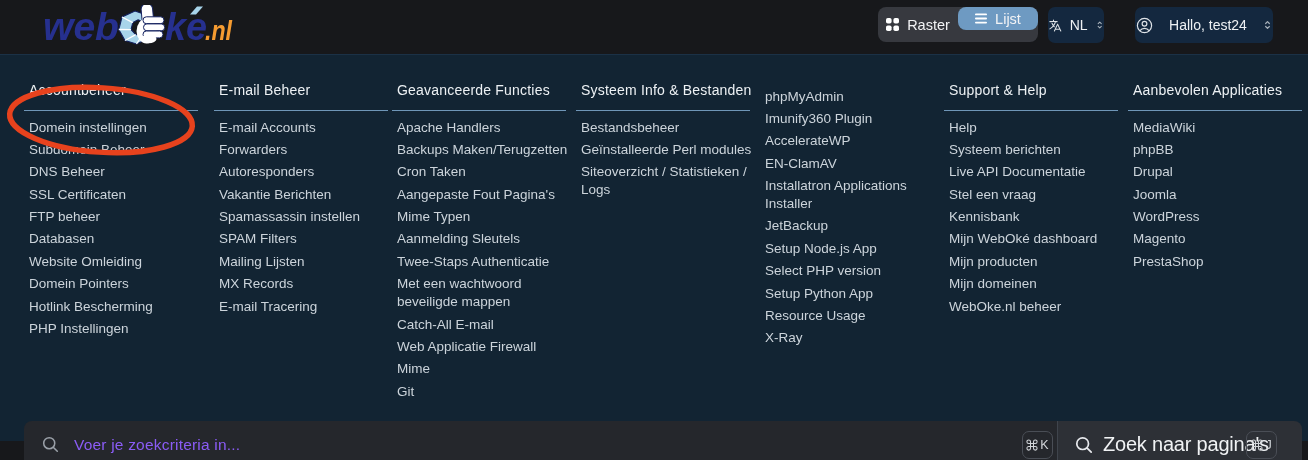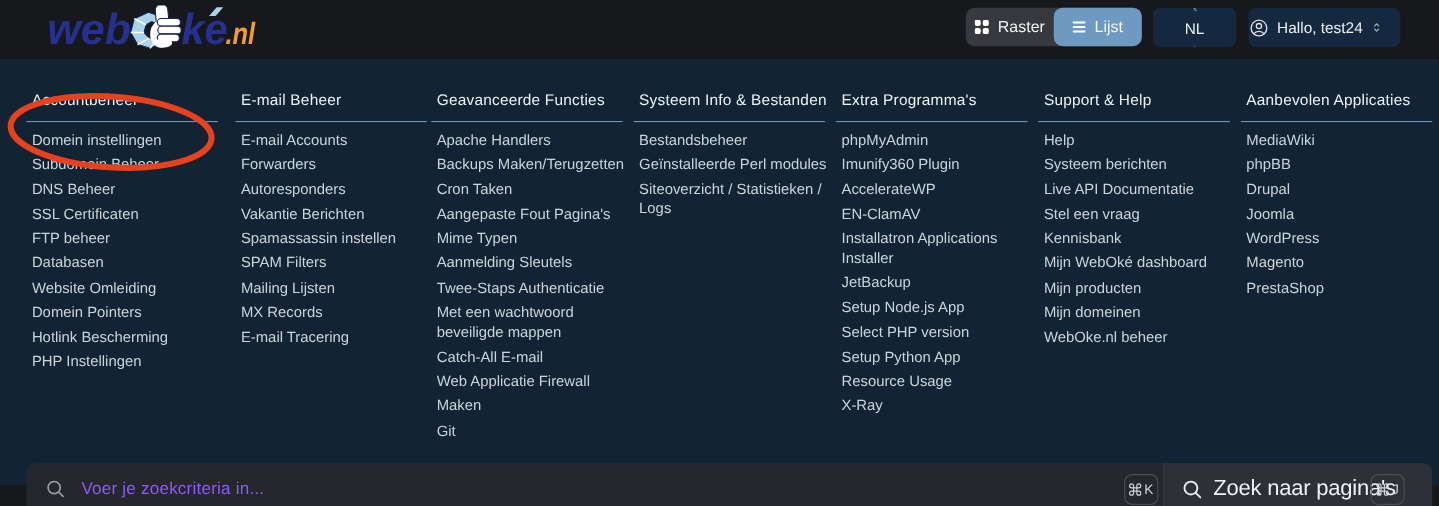--- a/index.html
+++ b/index.html
@@ -7,24 +7,24 @@
 .topbar { position:absolute; left:0; top:0; width:1308px; height:54px; background:#17181b; }
 .logo { position:absolute; left:43px; top:5px; }
 .panel { position:absolute; left:0; top:54px; width:1308px; height:387px; background:#122433; border-top:1px solid #1b3146; }
 .col { position:absolute; top:24.5px; width:174px; }
 .col h3 { font-size:14px; font-weight:400; color:#edf1f4; padding:2px 0 12px 5px; border-bottom:1px solid #6f96b8; letter-spacing:.2px; white-space:nowrap; }
 .col ul { list-style:none; margin-top:8px; padding-left:5px; }
 .col li { font-size:13.5px; line-height:18px; margin-bottom:4.4px; color:#ccd4db; letter-spacing:0; white-space:nowrap; }
 
 .seg { position:absolute; top:7px; left:878px; width:160px; height:35px; background:#37393f; border-radius:8px; color:#f2f3f5; font-size:14.5px; }
 .seg .raster { position:absolute; left:0; top:0; width:80px; height:35px; display:flex; align-items:center; justify-content:center; gap:8px; }
-.seg .lijst { position:absolute; right:0; top:0; width:80px; height:35px; background:#6e9ac2; border-radius:8px; display:flex; align-items:center; justify-content:center; gap:8px; }
+.seg .lijst { position:absolute; right:0; top:0; width:80px; height:23px; background:#6e9ac2; border-radius:8px; display:flex; align-items:center; justify-content:center; gap:8px; }
 .btn { position:absolute; top:7px; height:36px; background:#14283f; border-radius:7px; display:flex; align-items:center; color:#eef1f4; font-size:14px; }
-.btn-nl { left:1048px; width:76px; justify-content:space-between; gap:7px;flex-direction:column; }
-.btn-user { left:1135px; width:138px; justify-content:flex-start; gap:7px; }
+.btn-nl { left:1048px; width:56px; justify-content:space-between; gap:7px; }
+.btn-user { left:1135px; width:138px; justify-content:space-between; gap:7px; }
 .search-input { position:absolute; left:24px; top:421px; width:1033px; height:47px; background:#25272c; border-radius:8px 0 0 0; display:flex; align-items:center; }
 .search-input .ph { color:#8b5cf6; font-size:15.5px; margin-left:15px; letter-spacing:.2px; }
 .search-right { position:absolute; left:1057px; top:421px; width:245px; height:47px; background:#2d3036; border-radius:0 8px 0 0; border-left:1px solid #3f444c; display:flex; align-items:center; }
 .search-right .lbl { color:#f0f2f4; font-size:20px; margin-left:10px; letter-spacing:-.2px; }
 .kbd { position:absolute; top:10px; width:31px; height:28px; border:1px solid #4a4e56; border-radius:7px; display:flex; align-items:center; justify-content:center; gap:2px; color:#d2d5d9; font-size:12.5px; }
 .redmark { position:absolute; left:0; top:80px; pointer-events:none; }
 </style>
 </head>
 <body>
 <div class="panel">
@@ -63,34 +63,33 @@
       <li>Apache Handlers</li>
       <li>Backups Maken/Terugzetten</li>
       <li>Cron Taken</li>
       <li>Aangepaste Fout Pagina's</li>
       <li>Mime Typen</li>
       <li>Aanmelding Sleutels</li>
       <li>Twee-Staps Authenticatie</li>
       <li class="wrap">Met een wachtwoord<br>beveiligde mappen</li>
       <li>Catch-All E-mail</li>
       <li>Web Applicatie Firewall</li>
-      <li>Maken</li>
+      <li>Mime</li>
       <li>Git</li>
     </ul>
   </div>
   <div class="col" style="left:576px;">
     <h3>Systeem Info &amp; Bestanden</h3>
     <ul>
       <li>Bestandsbeheer</li>
       <li>Geïnstalleerde Perl modules</li>
       <li class="wrap">Siteoverzicht / Statistieken /<br>Logs</li>
     </ul>
   </div>
   <div class="col" style="left:760px;">
-    <h3>Extra Programma's</h3>
     <ul>
       <li>phpMyAdmin</li>
       <li>Imunify360 Plugin</li>
       <li>AccelerateWP</li>
       <li>EN-ClamAV</li>
       <li class="wrap">Installatron Applications<br>Installer</li>
       <li>JetBackup</li>
       <li>Setup Node.js App</li>
       <li>Select PHP version</li>
       <li>Setup Python App</li>

